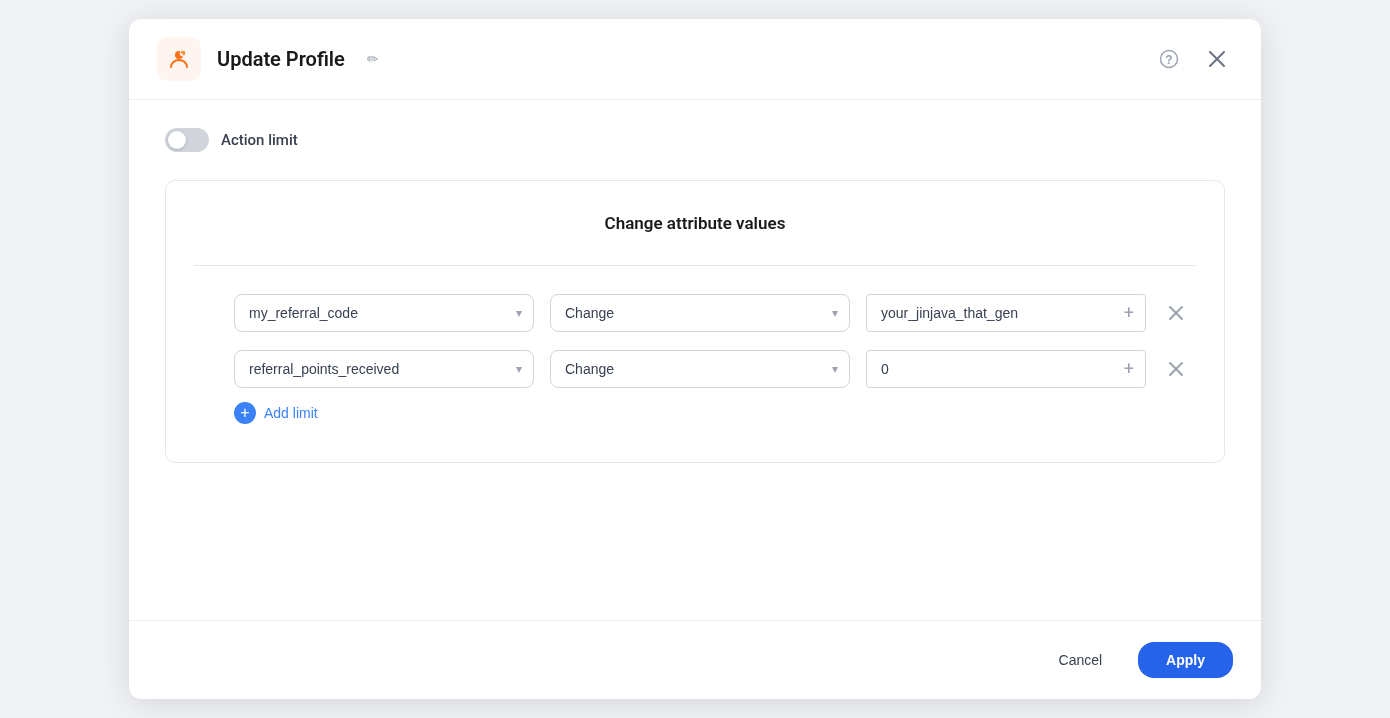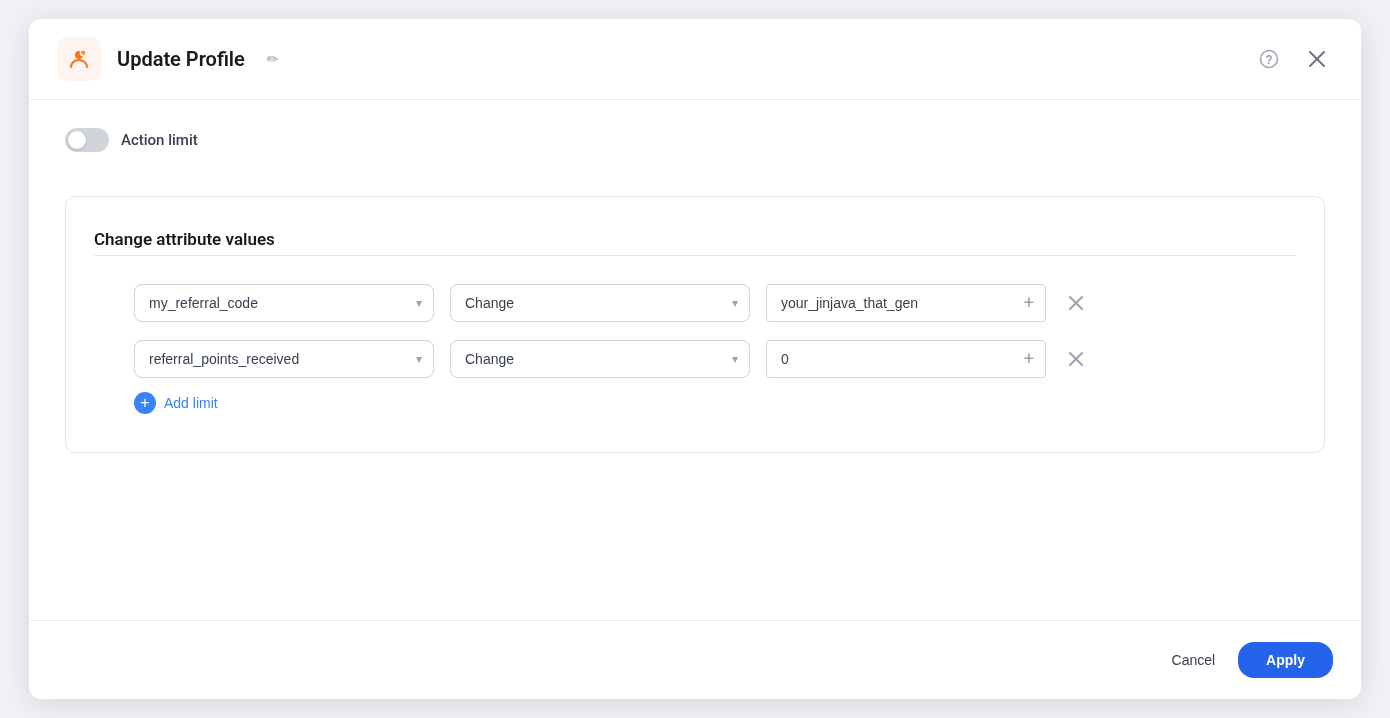--- a/index.html
+++ b/index.html
@@ -8,21 +8,21 @@
       background: #f0f2f5;
       width: 1390px;
       height: 718px;
       display: flex;
       align-items: center;
       justify-content: center;
     }
     .modal {
       background: #ffffff;
       border-radius: 12px;
-      width: 1332px;
+      width: 1132px;
       min-height: 680px;
       box-shadow: 0 4px 32px rgba(0,0,0,0.12);
       display: flex;
       flex-direction: column;
       position: relative;
     }
     .modal-header {
       display: flex;
       align-items: center;
       padding: 18px 28px;
@@ -80,21 +80,21 @@
       border-radius: 6px;
     }
     .modal-body {
       padding: 28px 36px;
       flex: 1;
     }
     .action-limit-row {
       display: flex;
       align-items: center;
       gap: 12px;
-      margin-bottom: 44px;
+      margin-bottom: 28px;
     }
     .toggle {
       width: 44px;
       height: 24px;
       background: #d1d5db;
       border-radius: 12px;
       position: relative;
       cursor: pointer;
       flex-shrink: 0;
     }
@@ -118,21 +118,22 @@
     .card {
       background: #ffffff;
       border: 1px solid #e5e7eb;
       border-radius: 10px;
       padding: 32px 28px;
     }
     .card-title {
       font-size: 17px;
       font-weight: 600;
       color: #1a1a1a;
-      margin-bottom: 6px;
+      margin-bottom: 32px;
+      text-align: center;
     }
     .card-divider {
       height: 1px;
       background: #e5e7eb;
       margin-bottom: 28px;
     }
     .fields-container {
       display: flex;
       flex-direction: column;
       gap: 18px;
@@ -229,21 +230,21 @@
       justify-content: center;
       color: white;
       font-size: 16px;
       line-height: 1;
     }
     .modal-footer {
       display: flex;
       justify-content: flex-end;
       align-items: center;
       padding: 20px 28px;
-      gap: 0;
+      gap: 13px;
       border-top: 1px solid #f0f0f0;
     }
     .btn-cancel {
       background: none;
       border: 1px solid transparent;
       padding: 10px 22px;
       border-radius: 8px;
       font-size: 14px;
       font-weight: 500;
       color: #374151;

